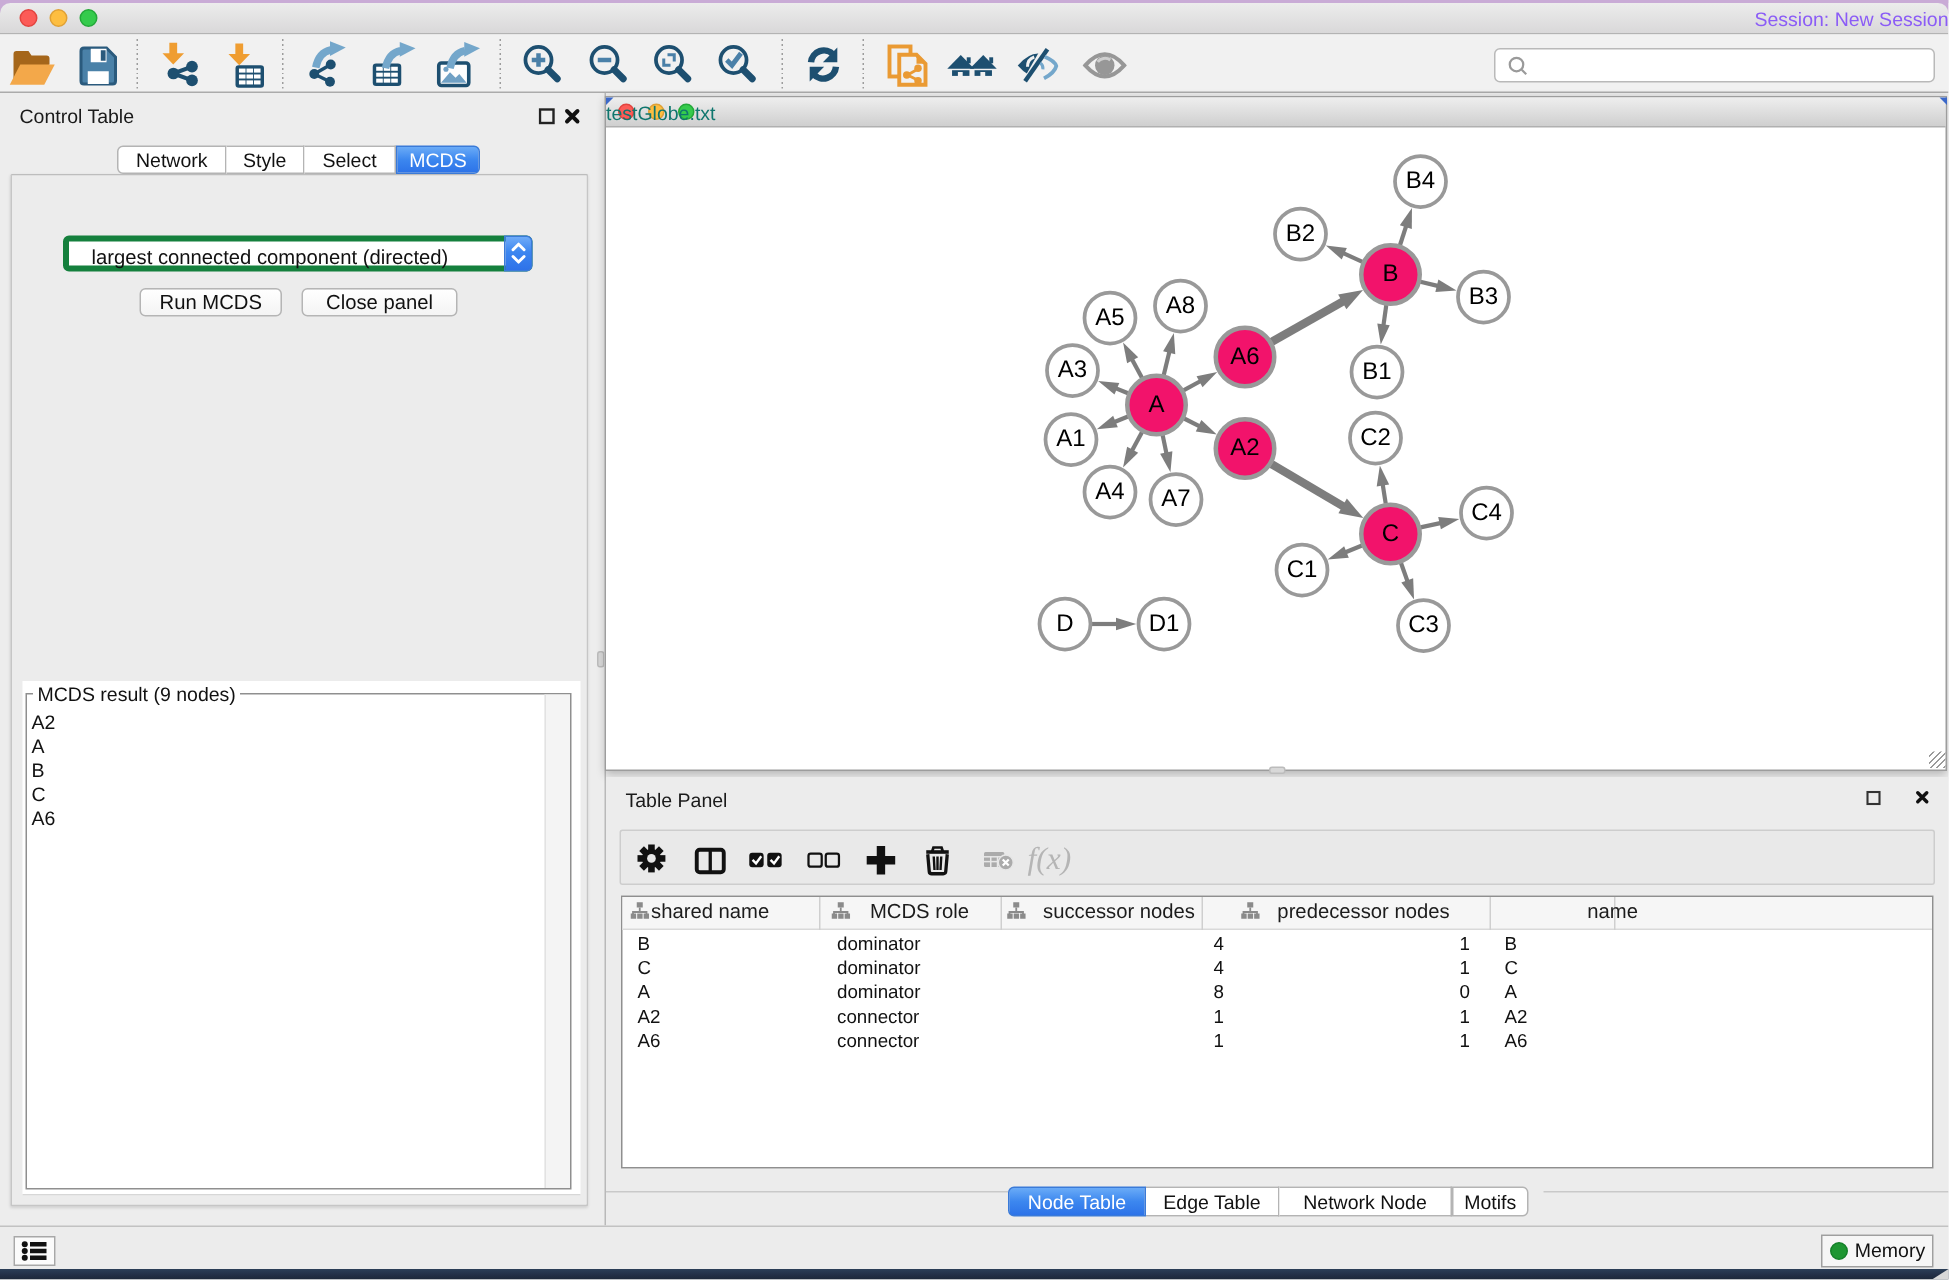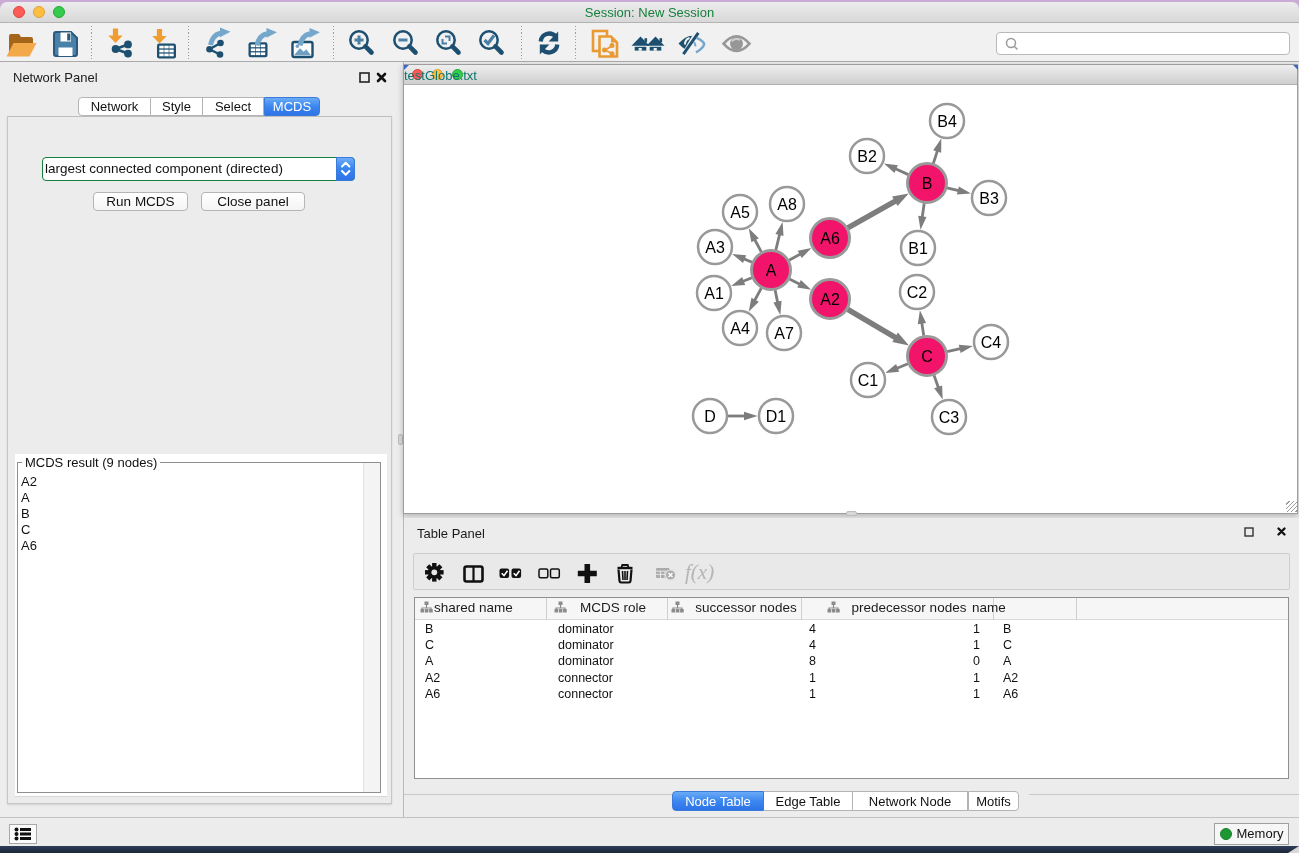--- a/index.html
+++ b/index.html
@@ -6,33 +6,33 @@
 .abs{position:absolute}
 
 #topstrip{left:0;top:0;width:1299px;height:2px;background:#c9abd6}
 #botstrip{left:0;top:846px;width:1299px;height:7px;background:linear-gradient(#2c3f58,#222e45 60%,#1d2839)}
 
 #titlebar{left:0;top:2px;width:1299px;height:21px;background:linear-gradient(#ececec,#d9d8d9);border-bottom:1px solid #b3b3b3;border-radius:7px 7px 0 0}
 .tl{position:absolute;top:6px;width:12px;height:12px;border-radius:50%}
 #tl-r{left:13px;background:#fc5b57;border:1px solid #e2443f}
 #tl-y{left:33px;background:#fdbe41;border:1px solid #e0a135}
 #tl-g{left:53px;background:#35cb4c;border:1px solid #24a839}
-#wtitle{left:0;top:5px;width:1299px;text-align:center;font-size:13px;color:#15803d}
+#wtitle{left:0;top:5px;width:1299px;text-align:right;font-size:13px;color:#8b5cf6}
 
 #toolbar{left:0;top:23px;width:1299px;height:39px;background:#f1f1f1;border-bottom:1px solid #ababab}
 .tsep{position:absolute;top:26px;height:33px;width:1px;background:repeating-linear-gradient(#9d9d9d 0 1.2px,transparent 1.2px 3.2px)}
 #searchbox{left:996px;top:32px;width:294px;height:23px;background:#fff;border:1px solid #b9b9b9;border-radius:4px}
 
 #ldock{left:0;top:62px;width:403px;height:755px;background:#ededed}
 #cp-title{left:13px;top:70px;font-size:13px;color:#1a1a1a}
 #cp-box{left:7px;top:116px;width:385px;height:688px;background:#ececec;border:1px solid #c6c6c6;border-top:1px solid #bdbdbd;border-radius:1px;box-shadow:0 1px 2px rgba(0,0,0,.12)}
 .tab{position:absolute;top:97px;height:19px;background:#fff;border:1px solid #b4b4b4;font-size:13px;color:#111;text-align:center;line-height:18px}
 
 #optlabel{left:0;top:136px;width:400px;text-align:center;font-size:13.5px;color:#111}
-#combo{left:42px;top:157px;width:313px;height:24px;background:#fff;border:1px solid #15803d;border-radius:4px;font-size:13.5px;color:#111;line-height:22px;padding-left:2px}
+#combo{left:42px;top:157px;width:313px;height:24px;background:#fff;border:4px solid #15803d;border-radius:4px;font-size:13.5px;color:#111;line-height:22px;padding-left:15px}
 #combo-btn{left:336px;top:157px;width:19px;height:24px;border-radius:0 4px 4px 0;background:linear-gradient(#6fabf8,#3c86f0 45%,#2e72e9);border:1px solid #3a7ad8}
 .btn{position:absolute;height:19px;background:linear-gradient(#ffffff,#f4f4f4);border:1px solid #b5b5b5;border-radius:4px;font-size:13.5px;color:#111;text-align:center;line-height:18px}
 
 #mcds-white{left:15px;top:454px;width:372px;height:343px;background:#fff;border-bottom:1px solid #d7d7d7}
 #mcds-border{left:17px;top:462px;width:364px;height:331px;border:1px solid #8f8f8f}
 #mcds-title{left:22px;top:455px;background:#fff;padding:0 3px;font-size:13px;color:#111}
 #mcds-sb{left:363px;top:463px;width:17px;height:329px;background:#f4f4f4;border-left:1px solid #e2e2e2}
 .li{position:absolute;left:21px;font-size:13px;color:#111}
 
 #vdiv{left:403px;top:62px;width:1px;height:755px;background:#b9b9b9}
@@ -77,21 +77,21 @@
 <div class="tsep" style="left:521px"></div>
 <div class="tsep" style="left:575px"></div>
 
 <div class="abs" id="searchbox">
       <svg width="16" height="16" style="position:absolute;left:7px;top:3px">
         <circle cx="7" cy="7" r="4.5" fill="none" stroke="#9a9a9a" stroke-width="1.5"></circle>
         <line x1="10.5" y1="10.5" x2="13.5" y2="13.5" stroke="#9a9a9a" stroke-width="1.5"></line>
       </svg>
     </div>
 <div class="abs" id="ldock"></div>
-<div class="abs" id="cp-title">Network Panel</div>
+<div class="abs" id="cp-title">Control Table</div>
 <svg class="abs" style="left:359px;top:72px" width="30" height="12">
       <rect x="1" y="1" width="9" height="9" fill="none" stroke="#222" stroke-width="1.6"></rect>
       <path d="M19 2 L26 9 M26 2 L19 9" stroke="#111" stroke-width="2.6" stroke-linecap="round"></path>
     </svg>
 <div class="abs" id="cp-box"></div>
 <div class="tab" style="left:78px;width:73px;border-radius:4px 0 0 4px">Network</div>
 <div class="tab" style="left:151px;width:52px;border-left:none">Style</div>
 <div class="tab" style="left:203px;width:61px;border-left:none">Select</div>
 <div class="tab selected-tab" style="left:264px;width:56px;border-radius:0 4px 4px 0">MCDS</div>
 <div class="abs" id="combo">largest connected component (directed)</div>
@@ -338,21 +338,21 @@
 <div class="abs" id="tbl-head"></div>
 <div class="thsep" style="left:546px"></div>
 <div class="thsep" style="left:667px"></div>
 <div class="thsep" style="left:801px"></div>
 <div class="thsep" style="left:993px"></div>
 <div class="thsep" style="left:1076px"></div>
 <div class="th" style="left:434px;width:120px;text-align:left">shared name</div>
 <div class="th" style="left:553px;width:120px;text-align:center">MCDS role</div>
 <div class="th" style="left:686px;width:120px;text-align:center">successor nodes</div>
 <div class="th" style="left:849px;width:120px;text-align:center">predecessor nodes</div>
-<div class="th" style="left:972px;width:120px;text-align:left">name</div>
+<div class="th" style="left:972px;width:120px;text-align:right">name</div>
 
 <div class="abs" id="statusbar"></div>
 <div class="abs" id="sb-btn">
       <svg width="18" height="14" style="position:absolute;left:4px;top:2px">
         <circle cx="2.5" cy="2.5" r="2" fill="#111"></circle>
         <circle cx="2.5" cy="7" r="2" fill="#111"></circle>
         <circle cx="2.5" cy="11.5" r="2" fill="#111"></circle>
         <rect x="6" y="1" width="11" height="3" fill="#111"></rect>
         <rect x="6" y="5.5" width="11" height="3" fill="#111"></rect>
         <rect x="6" y="10" width="11" height="3" fill="#111"></rect>

